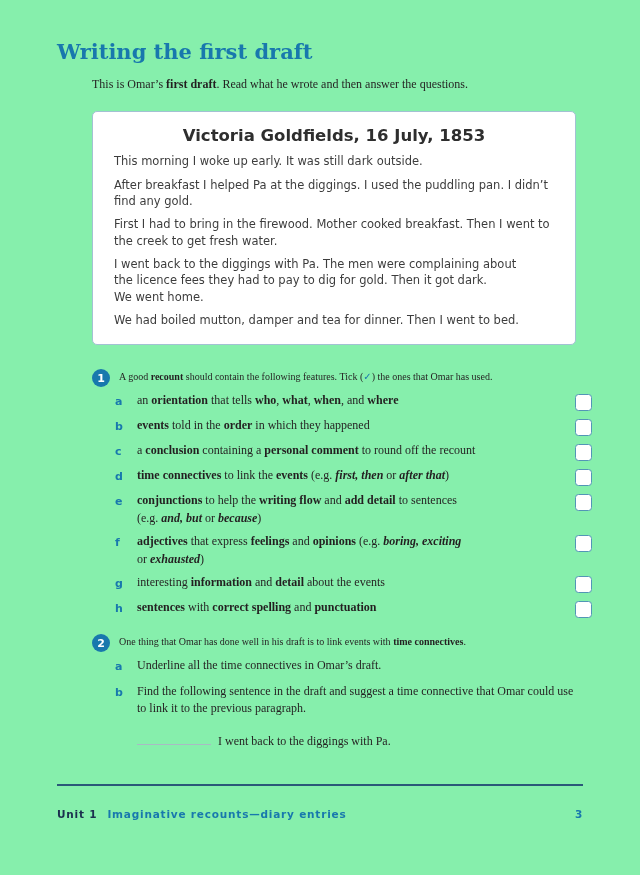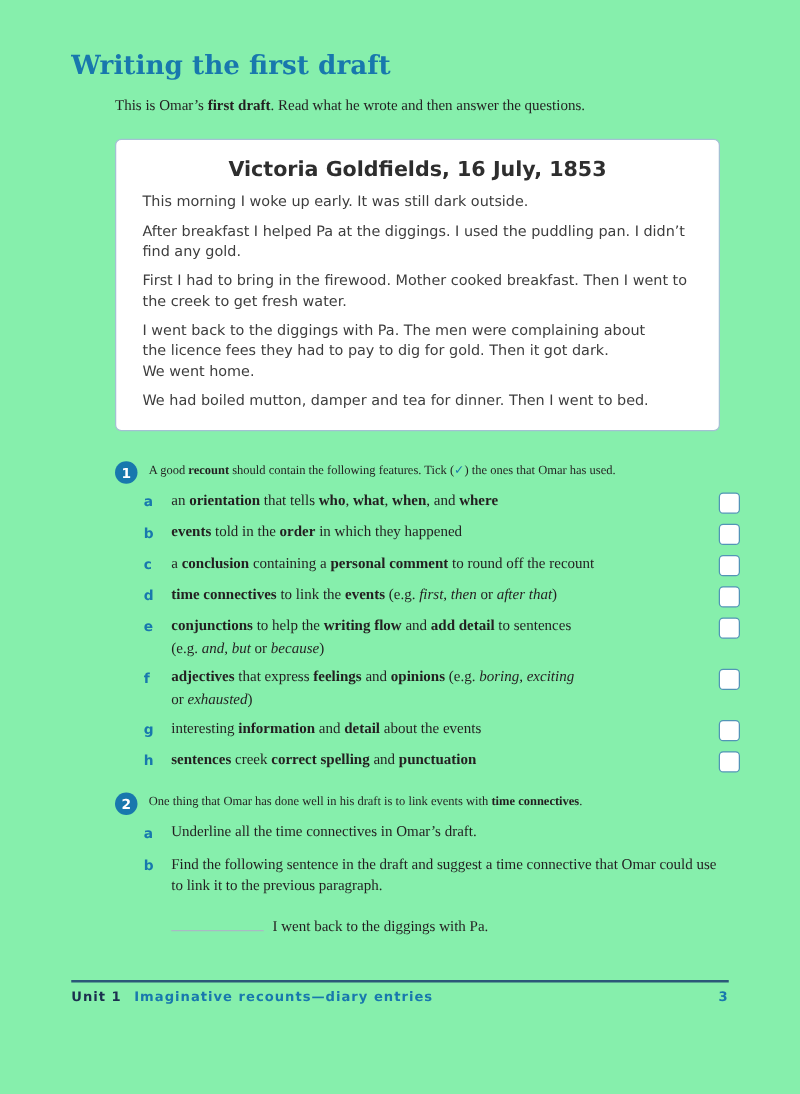--- a/index.html
+++ b/index.html
@@ -114,36 +114,36 @@
   .blank {
     display: inline-block;
     width: 74px;
     height: 12px;
     border-bottom: 1.3px solid var(--blank-line, #a9bac4);
     margin-right: 7px;
     vertical-align: baseline;
   }
   
   .b { font-weight: bold; }
-  .i { font-style: italic; }
+  .i { font-style: italic; font-weight: bold; }
   .tick { color: var(--accent, #1878ad); }
   
   .footer { position: absolute; left: 57px; right: 57px; top: 784px; }
   .footer-rule { height: 1.5px; background: var(--footer-rule, #2b5878); }
   .footer-row {
     display: flex;
     align-items: baseline;
     margin-top: 6px;
     font-family: "DejaVu Sans", sans-serif;
     font-weight: bold;
     font-size: 10.5px;
     letter-spacing: 0.8px;
   }
   .footer-unit { color: var(--footer-navy, #1b2f4e); margin-right: 10px; }
-  .footer-section { color: var(--accent, #1878ad); flex: 1; }
+  .footer-section { color: var(--accent, #1878ad); flex: 1; margin-top: 16px; }
   .footer-page { color: var(--accent, #1878ad); }
 </style>
 </head>
 <body>
 
 <div class="page">
 
   <h1 class="page-title">Writing the first draft</h1>
 
   <p class="intro"><span>This is Omar’s </span><span class="b">first draft</span><span>. Read what he wrote and then answer the questions.</span></p>
@@ -204,21 +204,21 @@
         </div>
 
         <div class="item">
           <span class="item-letter">g</span>
           <span class="item-text"><span>interesting </span><span class="b">information</span><span> and </span><span class="b">detail</span><span> about the events</span></span>
           <span class="checkbox"></span>
         </div>
 
         <div class="item">
           <span class="item-letter">h</span>
-          <span class="item-text"><span class="b">sentences</span><span> creek </span><span class="b">correct spelling</span><span> and </span><span class="b">punctuation</span></span>
+          <span class="item-text"><span class="b">sentences</span><span> with </span><span class="b">correct spelling</span><span> and </span><span class="b">punctuation</span></span>
           <span class="checkbox"></span>
         </div>
 
       </div>
     </div>
   </section>
 
   <section class="question q2">
     <div class="badge">2</div>
     <div class="q-body">

